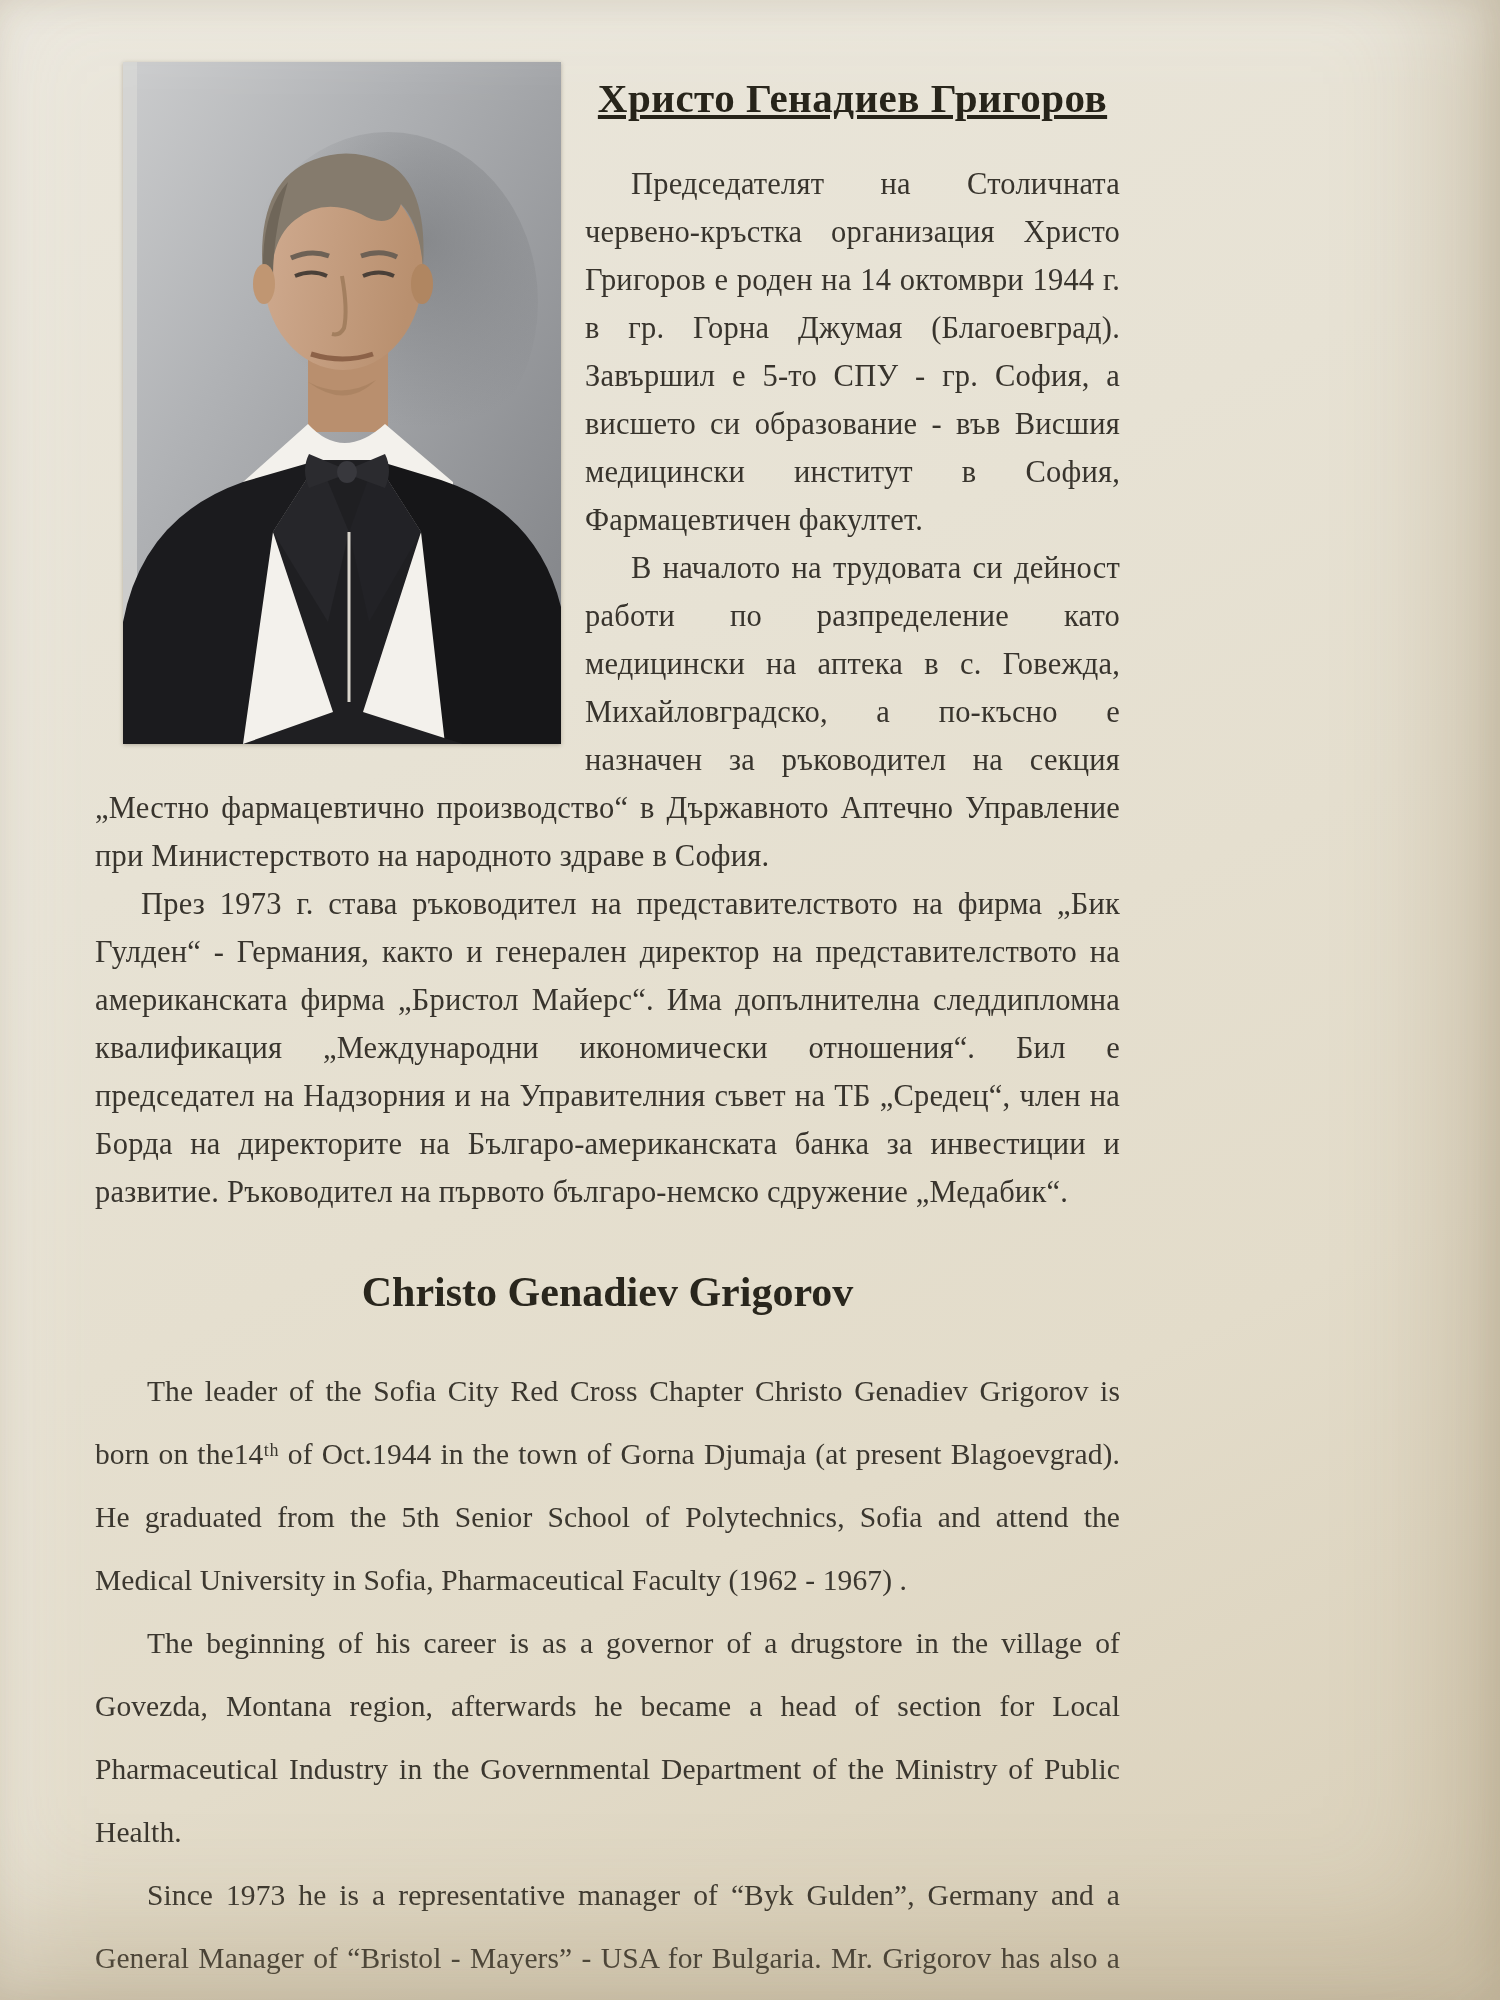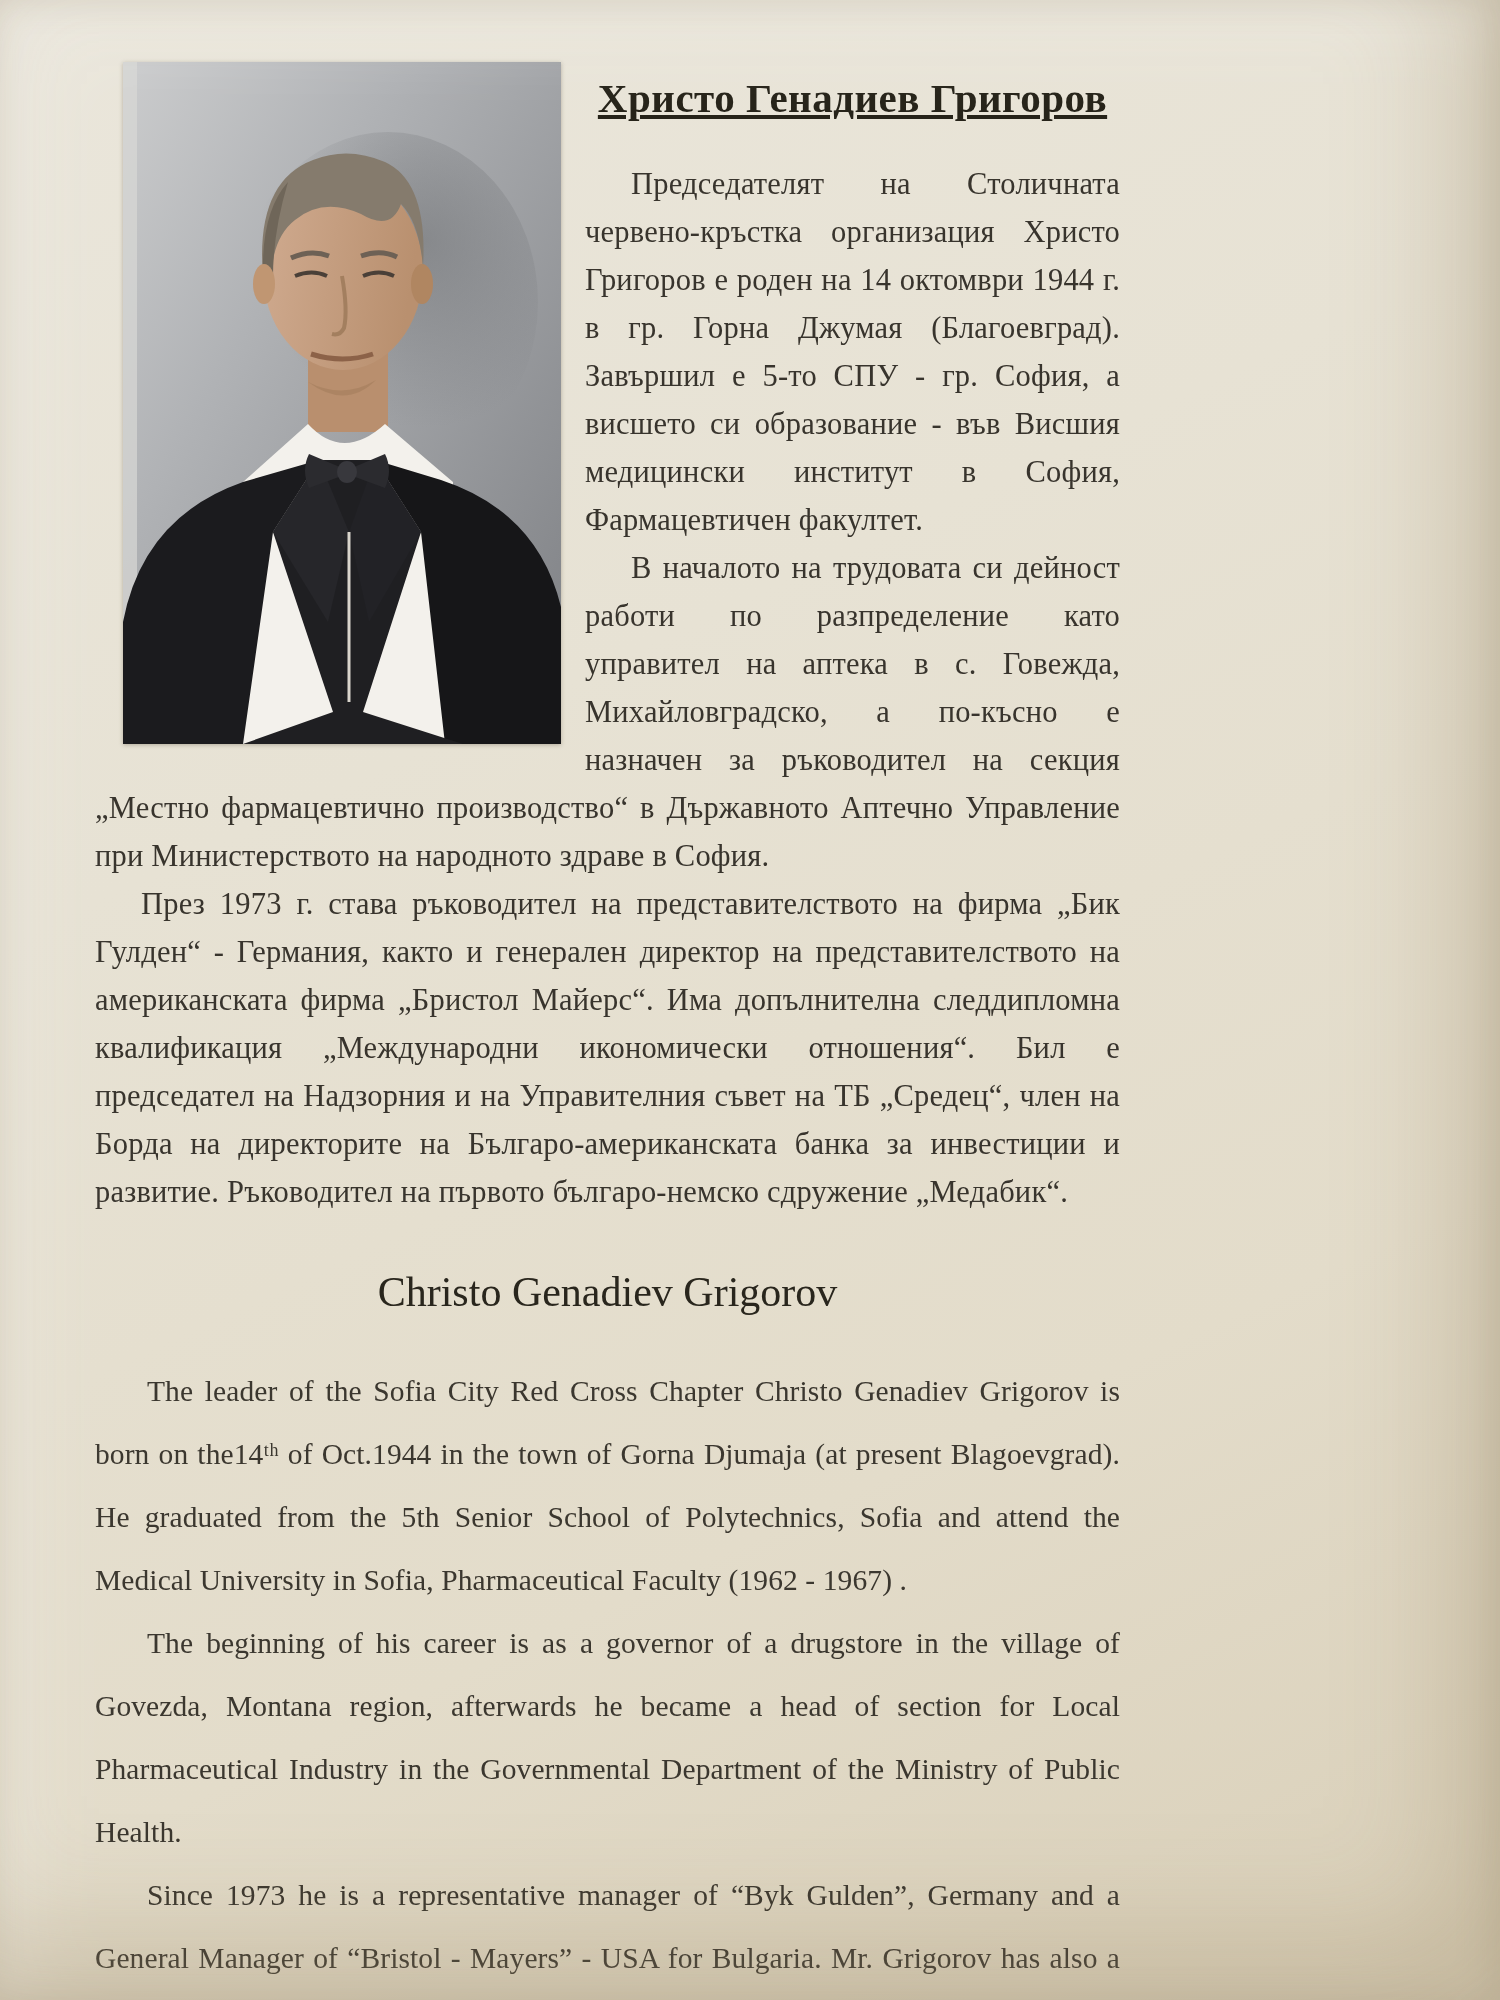--- a/index.html
+++ b/index.html
@@ -49,21 +49,21 @@
     font-size: 30.5px;
     line-height: 48px;
     text-align: justify;
     text-indent: 46px;
     letter-spacing: 0.2px;
   }
   h2.en-title {
     clear: none;
     margin: 52px 0 44px 0;
     font-size: 42px;
-    font-weight: normal;
+    font-weight: bold;
     text-align: center;
     color: #29261d;
   }
   p.en {
     margin: 0;
     font-size: 29.5px;
     line-height: 63px;
     text-align: justify;
     text-indent: 52px;
     letter-spacing: 0.1px;
@@ -133,21 +133,21 @@
       <path d="M224 408 L262 392 Q270 408 262 426 L224 412 Z" fill="#2b2b2f"></path>
       <ellipse cx="224" cy="410" rx="10" ry="11" fill="#38383d"></ellipse>
 
       <path d="M226 470 L226 640" stroke="#d9d5cc" stroke-width="3"></path>
     </svg>
   </figure>
 
   <h1 class="bg-title">Христо Генадиев Григоров</h1>
 
   <p class="bg">Председателят на Столичната червено-кръстка организация Христо Григоров е роден на 14 октомври 1944 г. в гр. Горна Джумая (Благоевград). Завършил е 5-то СПУ - гр. София, а висшето си образование - във Висшия медицински институт в София, Фармацевтичен факултет.</p>
-  <p class="bg">В началото на трудовата си дейност работи по разпределение като управител на аптека в с. Говежда, Михайловградско, а по-късно е назначен за ръководител на секция „Местно фармацевтично производство“ в Държавното Аптечно Управление при Министерството на народното здраве в София.</p>
+  <p class="bg">В началото на трудовата си дейност работи по разпределение като медицински на аптека в с. Говежда, Михайловградско, а по-късно е назначен за ръководител на секция „Местно фармацевтично производство“ в Държавното Аптечно Управление при Министерството на народното здраве в София.</p>
   <p class="bg">През 1973 г. става ръководител на представителството на фирма „Бик Гулден“ - Германия, както и генерален директор на представителството на американската фирма „Бристол Майерс“. Има допълнителна следдипломна квалификация „Международни икономически отношения“. Бил е председател на Надзорния и на Управителния съвет на ТБ „Средец“, член на Борда на директорите на Българо-американската банка за инвестиции и развитие. Ръководител на първото българо-немско сдружение „Медабик“.</p>
 
   <h2 class="en-title">Christo Genadiev Grigorov</h2>
 
   <p class="en">The leader of the Sofia City Red Cross Chapter Christo Genadiev Grigorov is born on the14ᵗʰ of Oct.1944 in the town of Gorna Djumaja (at present Blagoevgrad). He graduated from the 5th Senior School of Polytechnics, Sofia and attend the Medical University in Sofia, Pharmaceutical Faculty (1962 - 1967) .</p>
   <p class="en">The beginning of his career is as a governor of a drugstore in the village of Govezda, Montana region, afterwards he became a head of section for Local Pharmaceutical Industry in the Governmental Department of the Ministry of Public Health.</p>
   <p class="en">Since 1973 he is a representative manager of “Byk Gulden”, Germany and a General Manager of “Bristol - Mayers” - USA for Bulgaria. Mr. Grigorov has also a post graduate specialization in International Economic Relations.</p>
 
 </div>
 

